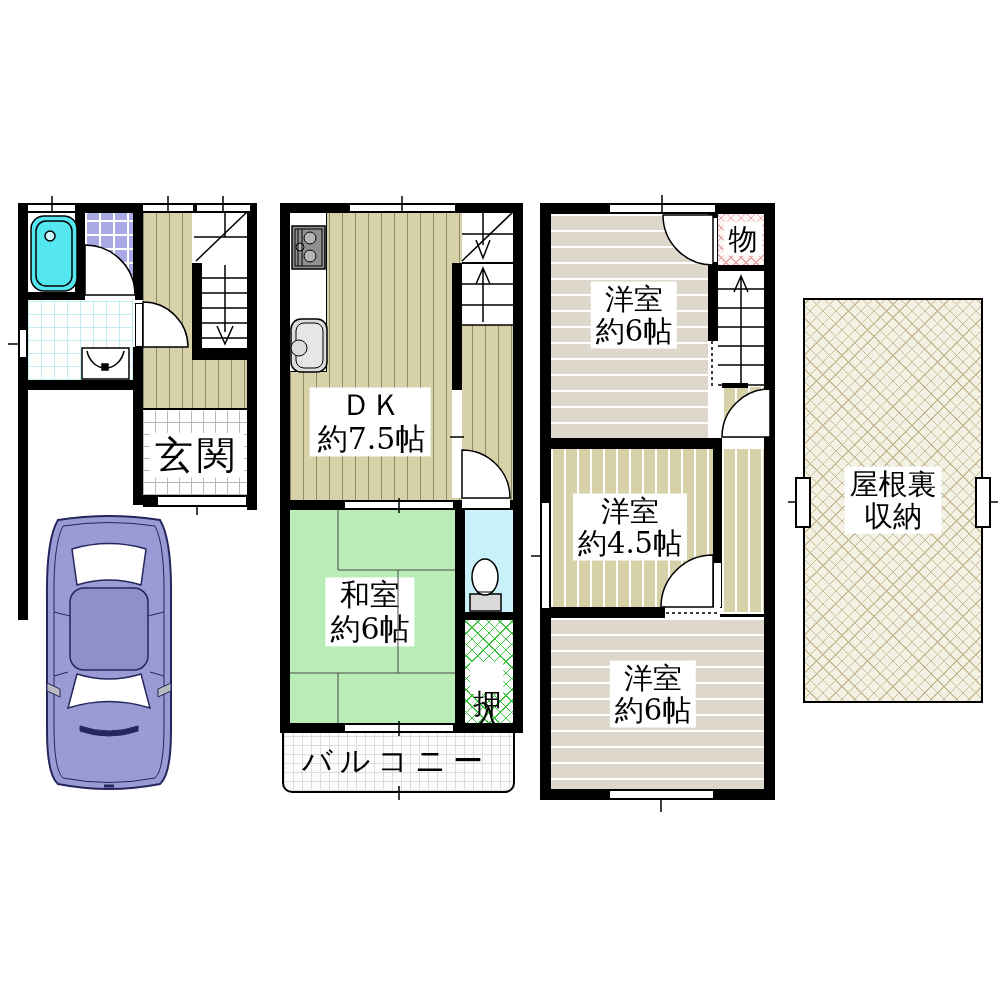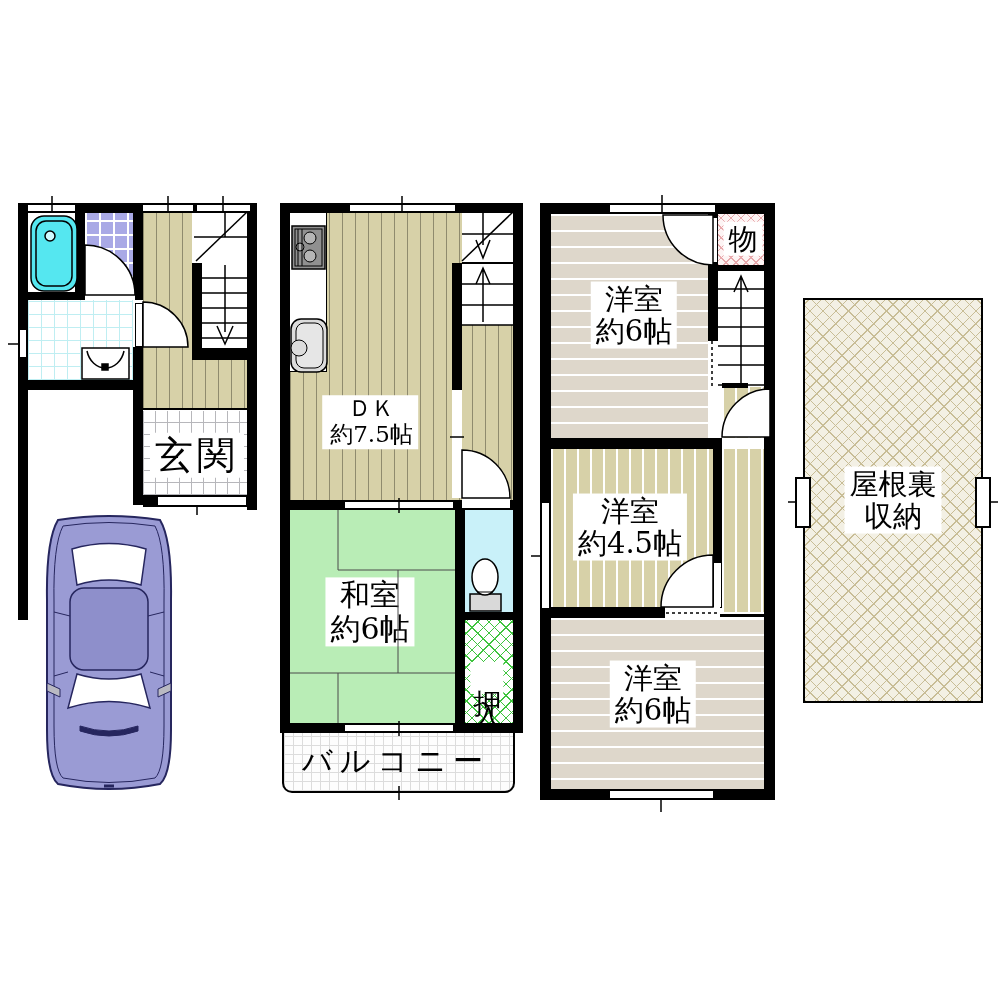--- a/index.html
+++ b/index.html
@@ -96,21 +96,21 @@
     <div class="wall" style="left:455px;top:500px;width:10px;height:233px;"></div>
     <div class="wall" style="left:455px;top:612px;width:58px;height:8px;"></div>
     <div class="wall" style="left:280px;top:723px;width:243px;height:10px;"></div>
 
     <div class="abs winH" style="left:350px;top:203px;width:105px;height:10px;"></div>
     <div class="abs winH" style="left:345px;top:500px;width:108px;height:10px;"></div>
     <div class="abs winH" style="left:345px;top:723px;width:108px;height:10px;"></div>
     <div class="abs white" style="left:452px;top:390px;width:10px;height:108px;"></div>
     <div class="abs white" style="left:462px;top:498px;width:48px;height:10px;"></div>
 
-    <div class="lbl" style="left:370px;top:422px;font-size:23px;padding-left:8px;">
+    <div class="lbl" style="left:370px;top:422px;font-size:30px;padding-left:8px;">
       <div>ＤＫ</div>
       <div>約7.5帖</div>
     </div>
     <div class="lbl" style="left:370px;top:612px;font-size:30px;">
       <div>和室</div>
       <div>約6帖</div>
     </div>
     <div class="lbl vert" style="left:487px;top:678px;font-size:28px;">
       <span>押入</span>
     </div>

